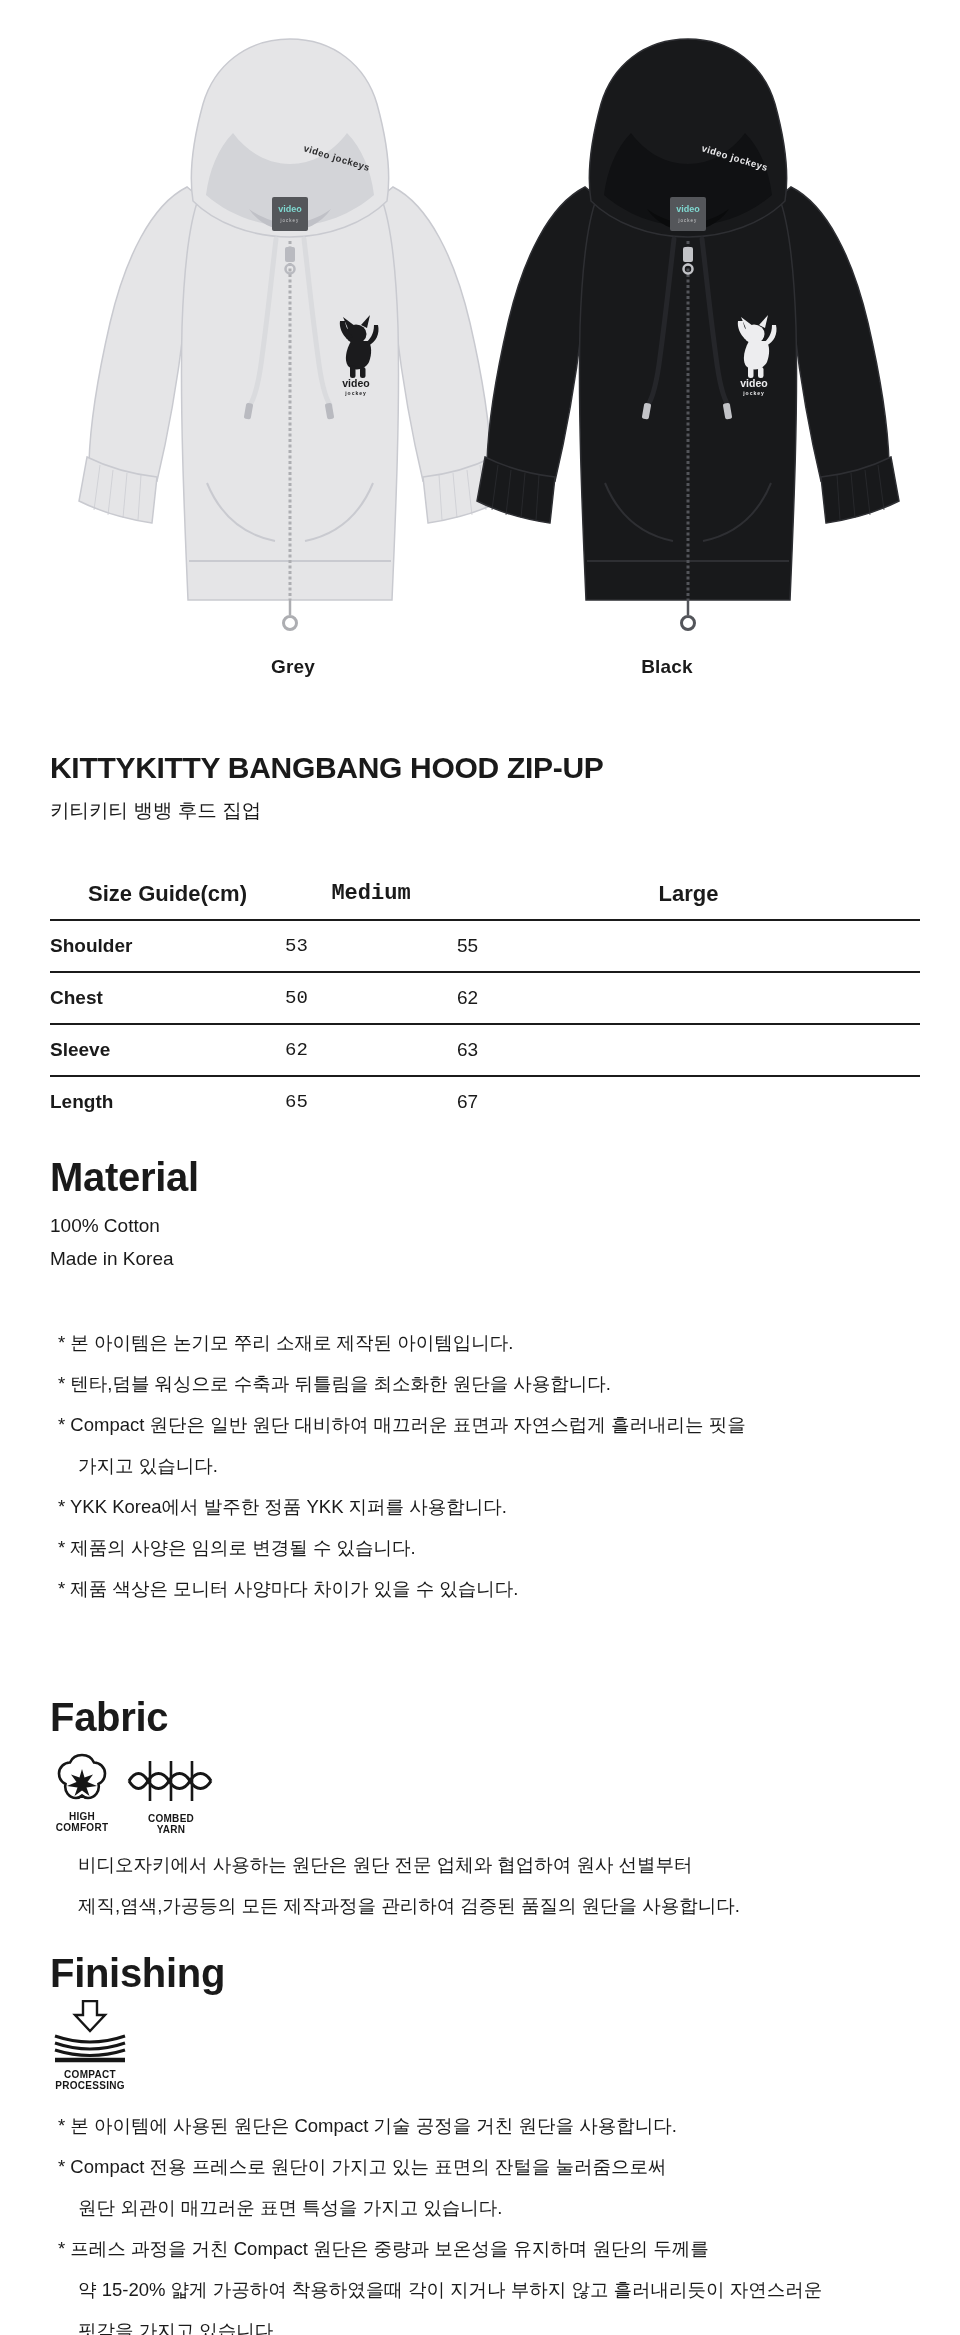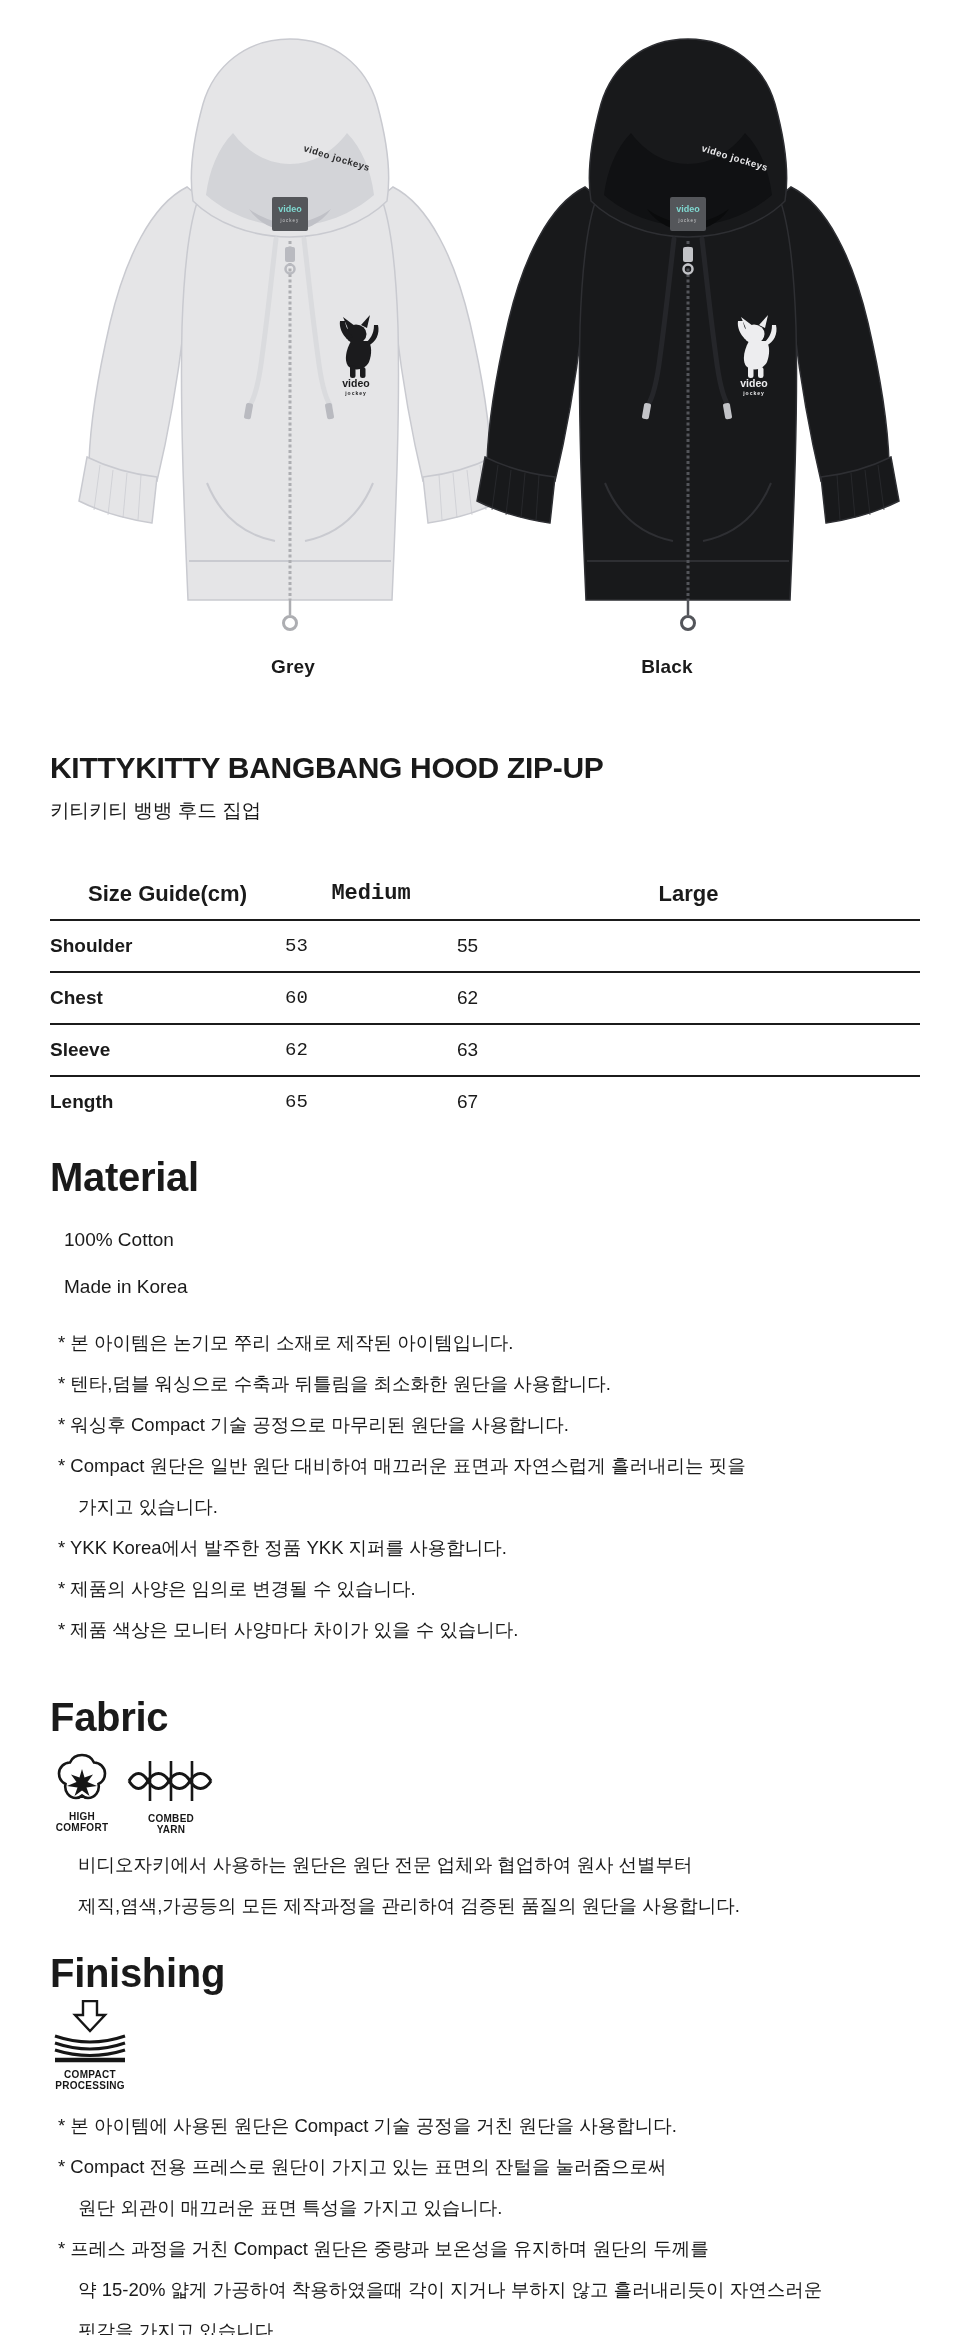--- a/index.html
+++ b/index.html
@@ -8,21 +8,21 @@
   
   #images{position:absolute;left:0;top:0;width:960px;height:650px;background:#fff;}
   .hoodie-svg{position:absolute;top:5px;width:492px;height:640px;}
   #hoodie-grey{left:44px;--main:#e5e5e7;--shade:#c9cad0;--inner:#d3d4d8;--deep:#c0c1c7;--string:#dadbde;--zip:#adaeb2;--metal:#b9bac0;--logo:#1b1b1d;--hoodtxt:#2b2b2d;}
   #hoodie-black{left:442px;--main:#18191b;--shade:#2e2f33;--inner:#101113;--deep:#0a0b0c;--string:#25262a;--zip:#53555a;--metal:#c2c3c7;--logo:#ededef;--hoodtxt:#e9e9eb;}
   .img-label{position:absolute;top:656px;width:120px;text-align:center;font-size:19px;font-weight:bold;letter-spacing:.2px;}
   
   .h1{position:absolute;left:50px;top:751px;font-size:30px;font-weight:bold;letter-spacing:-.3px;line-height:34px;}
   .sub{position:absolute;left:50px;top:798px;font-size:19.5px;line-height:24px;}
   .sec-h{position:absolute;left:50px;font-size:40px;font-weight:bold;letter-spacing:-.3px;line-height:38px;}
-  .bodyline p{margin:14px;font-size:19px;line-height:33px;}
+  .bodyline p{margin:0;font-size:19px;line-height:33px;}
   .notes p{margin:8px;font-size:18.5px;line-height:33px;padding-left:20px;text-indent:-20px;white-space:nowrap;}
   .notes p.cont{text-indent:0;}
   
   #size-guide{position:absolute;left:50px;top:876px;width:870px;}
   .sg-head{display:flex;height:43px;padding-top:5px;box-sizing:border-box;font-size:22px;font-weight:bold;text-align:center;}
   .sg-row{display:flex;align-items:center;height:50px;border-top:2px solid #1b1b1b;font-size:19px;}
   .sg-row .c1{font-weight:bold;}
   .c1{width:235px;} .c2{width:172px;font-family:Liberation Mono, monospace;} .c3{flex:1;}
   
   .badge{position:absolute;text-align:center;}
@@ -115,21 +115,21 @@
     <div class="c2">Medium</div>
     <div class="c3">Large</div>
   </div>
   <div class="sg-row">
     <div class="c1">Shoulder</div>
     <div class="c2">53</div>
     <div class="c3">55</div>
   </div>
   <div class="sg-row">
     <div class="c1">Chest</div>
-    <div class="c2">60</div>
+    <div class="c2">50</div>
     <div class="c3">62</div>
   </div>
   <div class="sg-row">
     <div class="c1">Sleeve</div>
     <div class="c2">62</div>
     <div class="c3">63</div>
   </div>
   <div class="sg-row">
     <div class="c1">Length</div>
     <div class="c2">65</div>
@@ -138,21 +138,20 @@
 </div>
 
 <div class="sec-h" style="top:1158px">Material</div>
 <div class="abs bodyline" style="left:50px;top:1209px">
   <p>100% Cotton</p>
   <p>Made in Korea</p>
 </div>
 <div class="abs notes" style="left:50px;top:1318px">
   <p>* 본 아이템은 논기모 쭈리 소재로 제작된 아이템입니다.</p>
   <p>* 텐타,덤블 워싱으로 수축과 뒤틀림을 최소화한 원단을 사용합니다.</p>
-  <p>* 워싱후 Compact 기술 공정으로 마무리된 원단을 사용합니다.</p>
   <p>* Compact 원단은 일반 원단 대비하여 매끄러운 표면과 자연스럽게 흘러내리는 핏을</p>
   <p class="cont">가지고 있습니다.</p>
   <p>* YKK Korea에서 발주한 정품 YKK 지퍼를 사용합니다.</p>
   <p>* 제품의 사양은 임의로 변경될 수 있습니다.</p>
   <p>* 제품 색상은 모니터 사양마다 차이가 있을 수 있습니다.</p>
 </div>
 
 <div class="sec-h" style="top:1698px">Fabric</div>
 
 <div class="badge" style="left:48px;top:1752px;width:68px">

